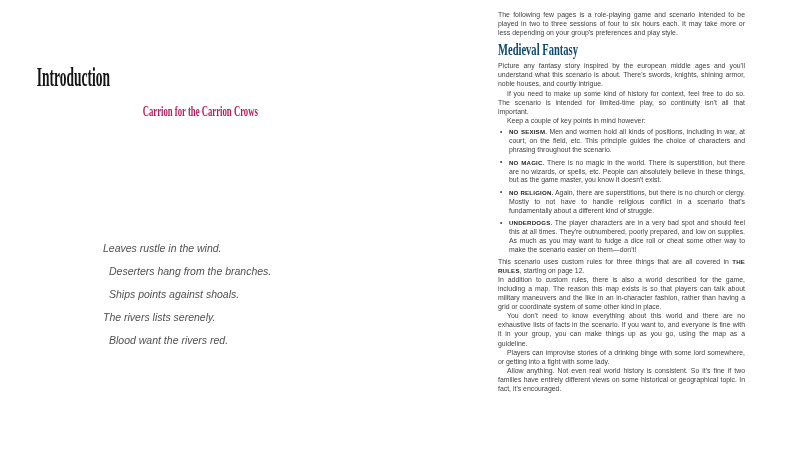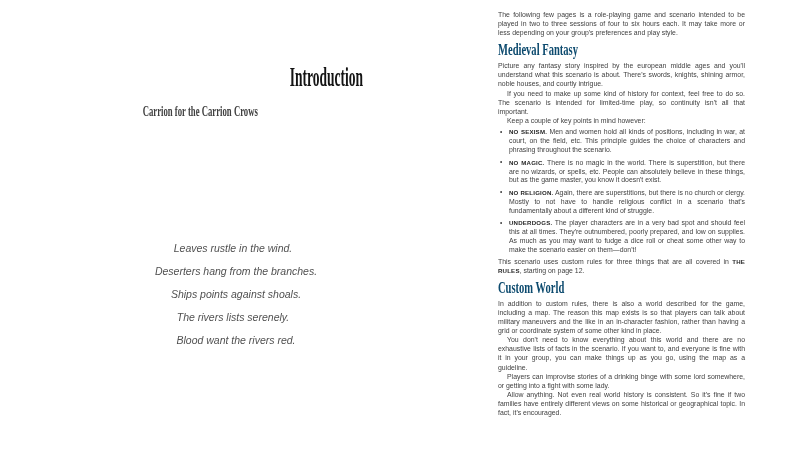--- a/index.html
+++ b/index.html
@@ -6,35 +6,35 @@
   .spread {
     position:relative; width:800px; height:450px;
     background:#ffffff; overflow:hidden;
     font-family:"Liberation Sans", sans-serif;
     -webkit-font-smoothing:antialiased;
   }
   
   .page-left { position:absolute; left:0; top:0; width:400px; height:450px; }
   .chapter-title {
     position:absolute; top:62px; left:0; width:400px; margin:0;
-    text-align:right; font-family:"Liberation Serif", serif;
+    text-align:left; font-family:"Liberation Serif", serif;
     font-weight:700; font-size:27px; line-height:30px; color:#141414;
     white-space:nowrap;
   }
   .chapter-title .cond { display:inline-block; transform:scaleX(0.50); }
   .chapter-subtitle {
     position:absolute; top:102px; left:0; width:400px; margin:0;
     text-align:center; font-family:"Liberation Serif", serif;
-    font-weight:700; font-size:15px; line-height:18px; color:#404040;
+    font-weight:700; font-size:15px; line-height:18px; color:#be185d;
     white-space:nowrap;
   }
   .chapter-subtitle .cond { display:inline-block; transform:scaleX(0.58); }
   .poem {
     position:absolute; left:103px; top:237px; width:260px;
-    font-style:italic; font-size:10.5px; color:#505050;text-align:center;
+    font-style:italic; font-size:10.5px; color:#505050;
   }
   .poem p { margin:0; line-height:23px; white-space:nowrap; }
   .poem p.in { padding-left:6px; }
   
   .page-right {
     position:absolute; left:498px; top:10px; width:247px;
     font-size:6.9px; line-height:9.1px; color:#3e3e3e;
     text-align:justify;
   }
   .page-right p.body { margin:0; }
@@ -87,20 +87,19 @@
       <div class="bullet">
         <span class="dot">•</span><span class="blabel">NO RELIGION.</span><span> Again, there are superstitions, but there is no church or clergy. Mostly to not have to handle religious conflict in a scenario that's fundamentally about a different kind of struggle.</span>
       </div>
       <div class="bullet">
         <span class="dot">•</span><span class="blabel">UNDERDOGS.</span><span> The player characters are in a very bad spot and should feel this at all times. They're outnumbered, poorly prepared, and low on supplies. As much as you may want to fudge a dice roll or cheat some other way to make the scenario easier on them—don't!</span>
       </div>
     </div>
 
     <p class="body"><span>This scenario uses custom rules for three things that are all covered in </span><span class="sc-bold">THE RULES</span><span>, starting on page 12.</span></p>
 
-    <h3 class="shead"><span class="cond">Custom World</span></h3>
     <p class="body">In addition to custom rules, there is also a world described for the game, including a map. The reason this map exists is so that players can talk about military maneuvers and the like in an in-character fashion, rather than having a grid or coordinate system of some other kind in place.</p>
     <p class="body ind">You don't need to know everything about this world and there are no exhaustive lists of facts in the scenario. If you want to, and everyone is fine with it in your group, you can make things up as you go, using the map as a guideline.</p>
     <p class="body ind">Players can improvise stories of a drinking binge with some lord somewhere, or getting into a fight with some lady.</p>
     <p class="body ind">Allow anything. Not even real world history is consistent. So it's fine if two families have entirely different views on some historical or geographical topic. In fact, it's encouraged.</p>
 
   </section>
 </div>
 
 </body></html>

